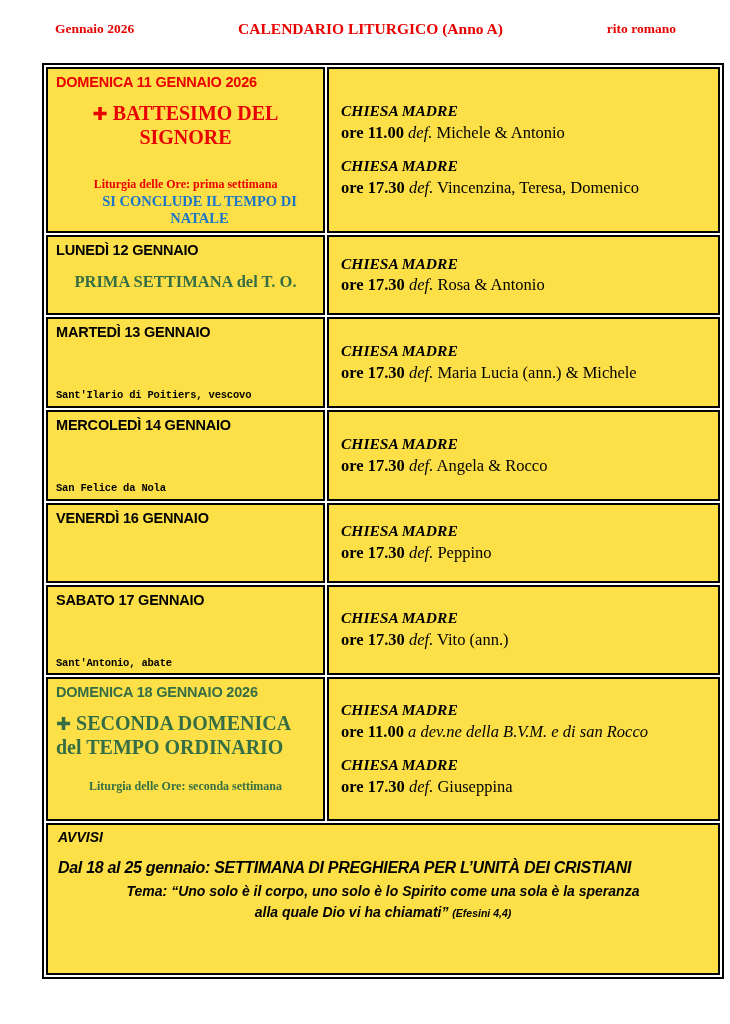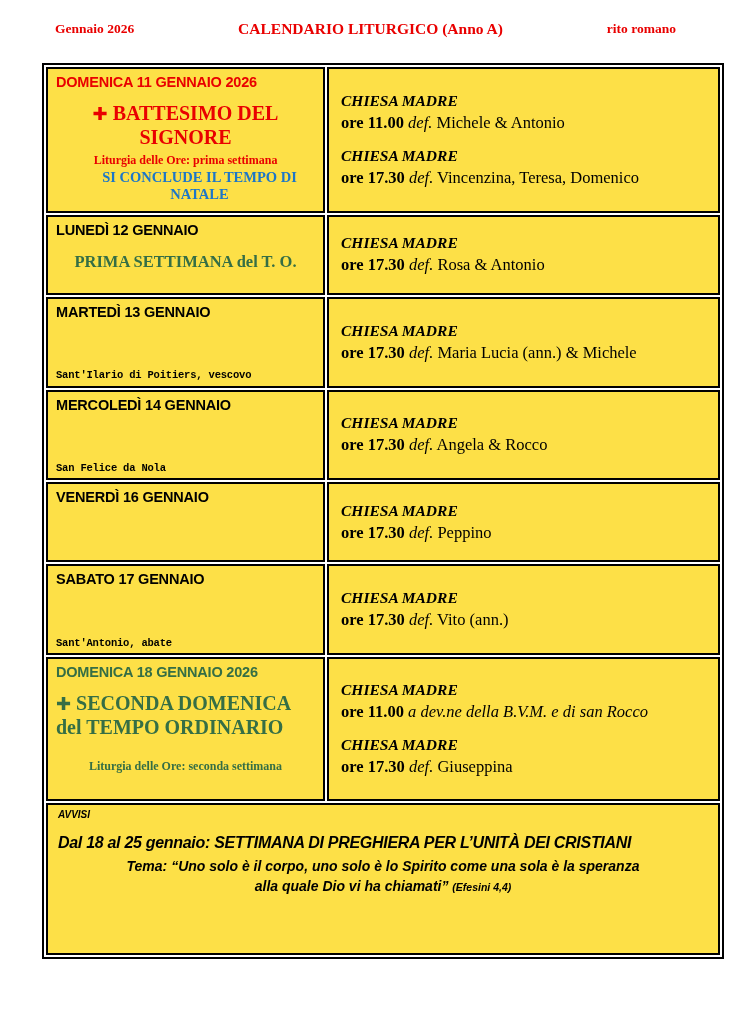--- a/index.html
+++ b/index.html
@@ -27,35 +27,35 @@
     letter-spacing:-0.2px;line-height:1.25;}
   .saint{font-family:Liberation Mono, monospace;font-weight:bold;font-size:10.5px;
     letter-spacing:-0.2px;line-height:1.2;margin-top:48px;}
   .red-txt{color:var(--red);}
   .green-txt{color:var(--green);}
   .blue-txt{color:var(--blue);}
   .feast{font-weight:bold;font-size:20px;line-height:1.2;margin-top:10px;}
   .feast.centered{text-align:center;}
   .cross{font-family:"DejaVu Sans",sans-serif;font-size:18px;}
   .to-week{font-weight:bold;font-size:16.5px;margin-top:13px;text-align:center;}
-  .liturgia{font-weight:bold;font-size:12px;text-align:center;margin-top:4px;}
+  .liturgia{font-weight:bold;font-size:12px;text-align:center;margin-top:28px;}
   .liturgia.l2{margin-top:20px;}
   .note-blue{font-weight:bold;font-size:14.5px;text-align:center;margin-top:1px;margin-left:28px;}
 
   
   .service{line-height:1.35;}
   .service + .service{margin-top:12px;}
   .church{font-weight:bold;font-style:italic;font-size:15.5px;}
   .ore-line{font-size:16.5px;white-space:nowrap;}
   .ore-time{font-weight:bold;}
   .ded-italic{font-style:italic;}
 
   
   .avvisi-title{font-family:"Liberation Sans",sans-serif;font-weight:bold;font-style:italic;
-    font-size:10px;}
+    font-size:14px;}
   .avvisi-line1{font-family:"Liberation Sans",sans-serif;font-weight:bold;font-style:italic;
     font-size:16px;margin-top:14px;letter-spacing:-0.3px;}
   .avvisi-tema{font-family:"Liberation Sans",sans-serif;font-weight:bold;font-style:italic;
     font-size:14px;text-align:center;margin-top:4px;line-height:1.45;}
   .avvisi-ref{font-size:10.5px;}
 
   :root{--red:#e90000;--green:#356e45;--blue:#1c76c8;}
 </style>
 </head>
 <body>

